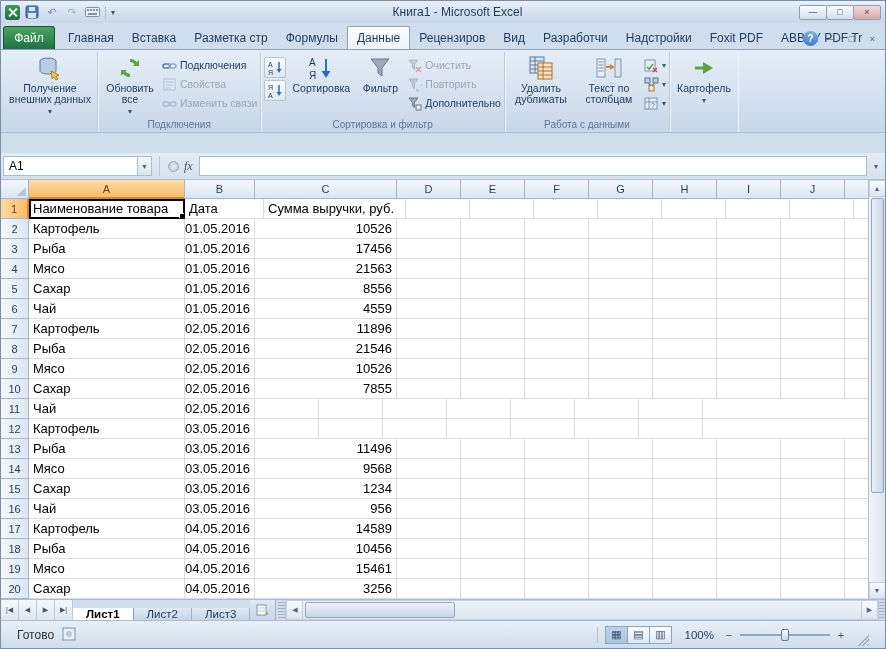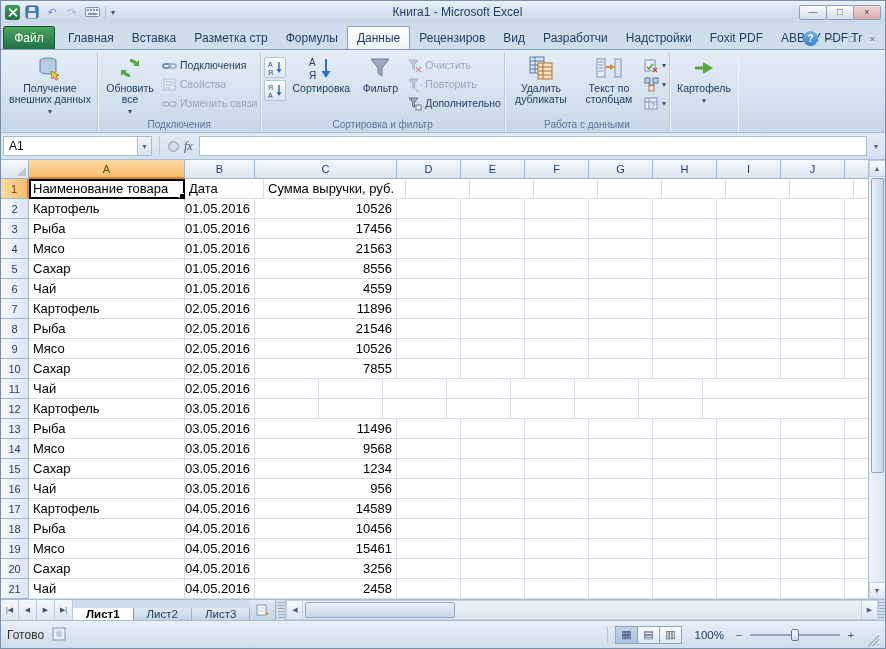--- a/index.html
+++ b/index.html
@@ -60,21 +60,21 @@
   .smallbtn.disabled { color:#9aa7b8; }
   .smallbtn.disabled svg { opacity:.45; }
   .smallbtn .drop { font-size:8px; color:#44546a; }
   .mi { width:15px; height:15px; flex:none; display:inline-flex; }
   .sqcol { display:flex; flex-direction:column; gap:2px; padding-top:4px; }
   .sqbtn { width:22px; height:21px; border:1px solid #b4c4d6; border-radius:2px;
            background:linear-gradient(#fbfdfe,#dde7f2); display:flex; align-items:center; justify-content:center; }
 
   
   .formulabar { height:27px; flex:none; display:flex; align-items:center; gap:2px; padding:3px 2px;
-                background:linear-gradient(#e3ecf5,#d5e1ee); border-bottom:1px solid #a8bdd4; }
+                background:linear-gradient(#e3ecf5,#d5e1ee); border-bottom:1px solid #a8bdd4;margin-top:20px; }
   .namebox-wrap { display:flex; height:20px; }
   .namebox { width:134px; background:#fff; border:1px solid #aabccf; border-right:none; font-size:12px;
              display:flex; align-items:center; padding:0 5px; color:#000; }
   .namebox-drop { width:15px; background:linear-gradient(#f2f6fb,#dbe5f0); border:1px solid #aabccf;
                   display:flex; align-items:center; justify-content:center; font-size:7px; color:#53637a; }
   .fbar-sep { width:6px; height:100%; border-right:1px solid #b9c8da; margin-right:2px; }
   .fx-btn { display:flex; align-items:center; gap:5px; padding:0 4px; height:20px; }
   .fx-circle { width:11px; height:11px; border-radius:50%; background:radial-gradient(#e6ebf1,#b9c3ce); border:1px solid #9aa4b2; }
   .fx-label { font-style:italic; font-size:12px; color:#44546a; font-family:"Liberation Serif", serif; }
   .fxinput { flex:1; height:20px; background:#fff; border:1px solid #aabccf; }
@@ -128,21 +128,21 @@
   .tabsplit { width:8px; border-right:1px solid #b9c8da; background:repeating-linear-gradient(#cfdded 0 2px,#9fb2c8 2px 3px); margin-left:2px; }
   .hscroll { flex:1; display:flex; align-items:stretch; }
   .harrow { width:17px; flex:none; display:flex; align-items:center; justify-content:center; font-size:7px; color:#53637a;
             background:linear-gradient(#f8fbfe,#dbe5f0); border:1px solid #c2cfdf; }
   .htrack { flex:1; background:linear-gradient(#eef3f9,#dde6f1); border-top:1px solid #c2cfdf; border-bottom:1px solid #c2cfdf; position:relative; }
   .hthumb { position:absolute; left:2px; top:1px; bottom:1px; width:150px; border:1px solid #91a7c0; border-radius:2px;
             background:linear-gradient(#eaf1f8,#c8d6e6); }
   .hsplit { width:7px; background:repeating-linear-gradient(#cfdded 0 2px,#9fb2c8 2px 3px); border-left:1px solid #b9c8da; }
 
   
-  .statusbar { height:28px; flex:none; display:flex; align-items:center; padding:0 6px; gap:8px;
+  .statusbar { height:28px; flex:none; display:flex; align-items:center; padding:0 16px; gap:8px;
                background:linear-gradient(#e8eff8,#d0ddeb); border-top:1px solid #a8bdd4; font-size:12px; color:#333; }
   .sspacer { flex:1; }
   .ssep { width:1px; height:16px; background:#b3c3d6; }
   .viewbtns { display:flex; }
   .viewbtn { width:23px; height:18px; margin-left:-1px; border:1px solid #8fa4bd; display:flex; align-items:center;
              justify-content:center; font-size:11px; color:#44546a; background:linear-gradient(#fbfdfe,#dde7f2); }
   .viewbtn.active { background:linear-gradient(#bed3ea,#a9c4e2); }
   .zoomlabel { font-size:11.5px; color:#1d3a5f; min-width:34px; text-align:right; }
   .zoomctl { display:flex; align-items:center; gap:4px; }
   .zbtn { width:14px; height:14px; display:flex; align-items:center; justify-content:center; font-size:11px; color:#44546a; }

